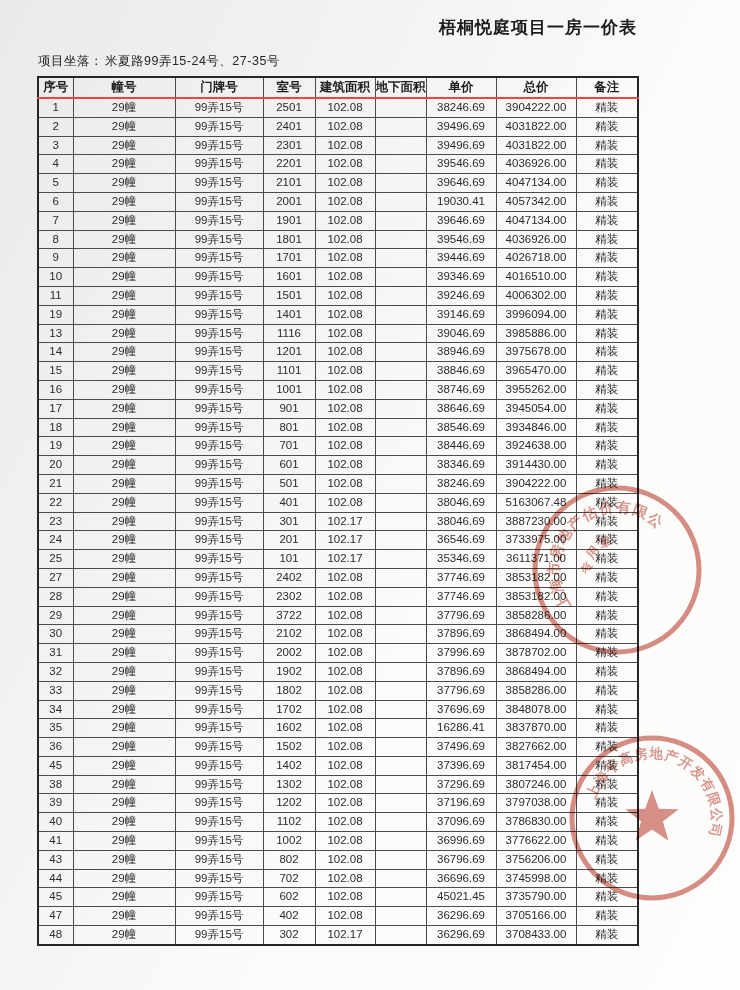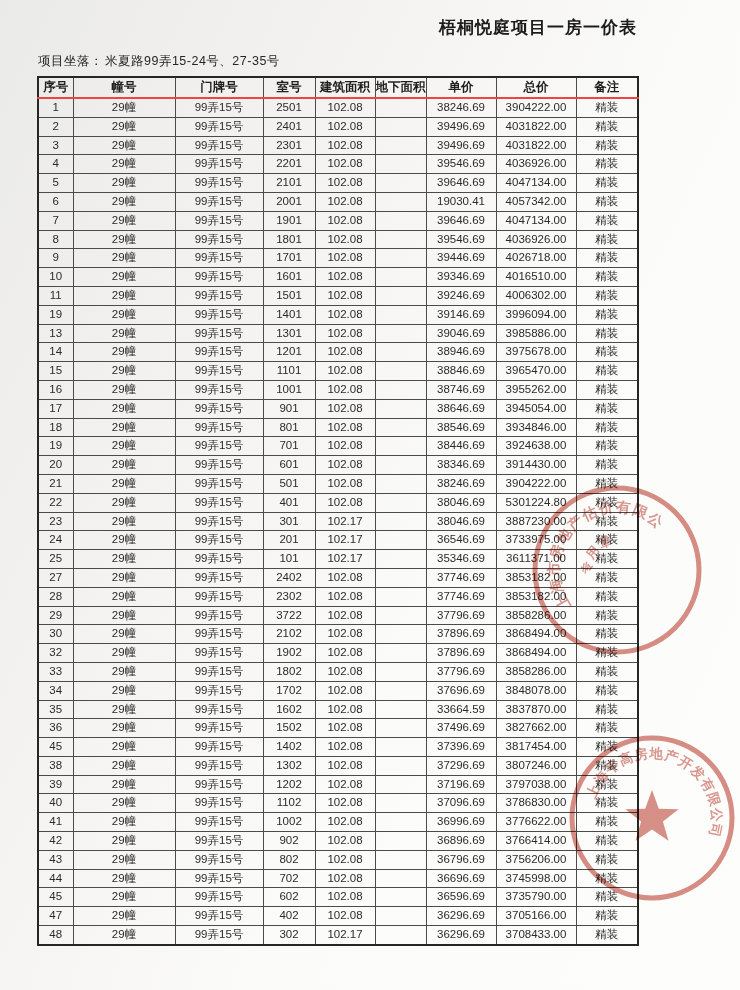--- a/index.html
+++ b/index.html
@@ -213,21 +213,21 @@
           <td class="c4">102.08</td>
           <td class="c5"></td>
           <td class="c6">39146.69</td>
           <td class="c7">3996094.00</td>
           <td class="c8">精装</td>
         </tr>
         <tr>
           <td class="c0">13</td>
           <td class="c1">29幢</td>
           <td class="c2">99弄15号</td>
-          <td class="c3">1301</td>
+          <td class="c3">1116</td>
           <td class="c4">102.08</td>
           <td class="c5"></td>
           <td class="c6">39046.69</td>
           <td class="c7">3985886.00</td>
           <td class="c8">精装</td>
         </tr>
         <tr>
           <td class="c0">14</td>
           <td class="c1">29幢</td>
           <td class="c2">99弄15号</td>
@@ -316,21 +316,21 @@
           <td class="c8">精装</td>
         </tr>
         <tr>
           <td class="c0">22</td>
           <td class="c1">29幢</td>
           <td class="c2">99弄15号</td>
           <td class="c3">401</td>
           <td class="c4">102.08</td>
           <td class="c5"></td>
           <td class="c6">38046.69</td>
-          <td class="c7">5301224.80</td>
+          <td class="c7">5163067.48</td>
           <td class="c8">精装</td>
         </tr>
         <tr>
           <td class="c0">23</td>
           <td class="c1">29幢</td>
           <td class="c2">99弄15号</td>
           <td class="c3">301</td>
           <td class="c4">102.17</td>
           <td class="c5"></td>
           <td class="c6">38046.69</td>
@@ -397,20 +397,31 @@
           <td class="c1">29幢</td>
           <td class="c2">99弄15号</td>
           <td class="c3">2102</td>
           <td class="c4">102.08</td>
           <td class="c5"></td>
           <td class="c6">37896.69</td>
           <td class="c7">3868494.00</td>
           <td class="c8">精装</td>
         </tr>
         <tr>
+          <td class="c0">31</td>
+          <td class="c1">29幢</td>
+          <td class="c2">99弄15号</td>
+          <td class="c3">2002</td>
+          <td class="c4">102.08</td>
+          <td class="c5"></td>
+          <td class="c6">37996.69</td>
+          <td class="c7">3878702.00</td>
+          <td class="c8">精装</td>
+        </tr>
+        <tr>
           <td class="c0">32</td>
           <td class="c1">29幢</td>
           <td class="c2">99弄15号</td>
           <td class="c3">1902</td>
           <td class="c4">102.08</td>
           <td class="c5"></td>
           <td class="c6">37896.69</td>
           <td class="c7">3868494.00</td>
           <td class="c8">精装</td>
         </tr>
@@ -436,21 +447,21 @@
           <td class="c7">3848078.00</td>
           <td class="c8">精装</td>
         </tr>
         <tr>
           <td class="c0">35</td>
           <td class="c1">29幢</td>
           <td class="c2">99弄15号</td>
           <td class="c3">1602</td>
           <td class="c4">102.08</td>
           <td class="c5"></td>
-          <td class="c6">33664.59</td>
+          <td class="c6">16286.41</td>
           <td class="c7">3837870.00</td>
           <td class="c8">精装</td>
         </tr>
         <tr>
           <td class="c0">36</td>
           <td class="c1">29幢</td>
           <td class="c2">99弄15号</td>
           <td class="c3">1502</td>
           <td class="c4">102.08</td>
           <td class="c5"></td>
@@ -507,31 +518,20 @@
           <td class="c1">29幢</td>
           <td class="c2">99弄15号</td>
           <td class="c3">1002</td>
           <td class="c4">102.08</td>
           <td class="c5"></td>
           <td class="c6">36996.69</td>
           <td class="c7">3776622.00</td>
           <td class="c8">精装</td>
         </tr>
         <tr>
-          <td class="c0">42</td>
-          <td class="c1">29幢</td>
-          <td class="c2">99弄15号</td>
-          <td class="c3">902</td>
-          <td class="c4">102.08</td>
-          <td class="c5"></td>
-          <td class="c6">36896.69</td>
-          <td class="c7">3766414.00</td>
-          <td class="c8">精装</td>
-        </tr>
-        <tr>
           <td class="c0">43</td>
           <td class="c1">29幢</td>
           <td class="c2">99弄15号</td>
           <td class="c3">802</td>
           <td class="c4">102.08</td>
           <td class="c5"></td>
           <td class="c6">36796.69</td>
           <td class="c7">3756206.00</td>
           <td class="c8">精装</td>
         </tr>
@@ -546,21 +546,21 @@
           <td class="c7">3745998.00</td>
           <td class="c8">精装</td>
         </tr>
         <tr>
           <td class="c0">45</td>
           <td class="c1">29幢</td>
           <td class="c2">99弄15号</td>
           <td class="c3">602</td>
           <td class="c4">102.08</td>
           <td class="c5"></td>
-          <td class="c6">36596.69</td>
+          <td class="c6">45021.45</td>
           <td class="c7">3735790.00</td>
           <td class="c8">精装</td>
         </tr>
         <tr>
           <td class="c0">47</td>
           <td class="c1">29幢</td>
           <td class="c2">99弄15号</td>
           <td class="c3">402</td>
           <td class="c4">102.08</td>
           <td class="c5"></td>

